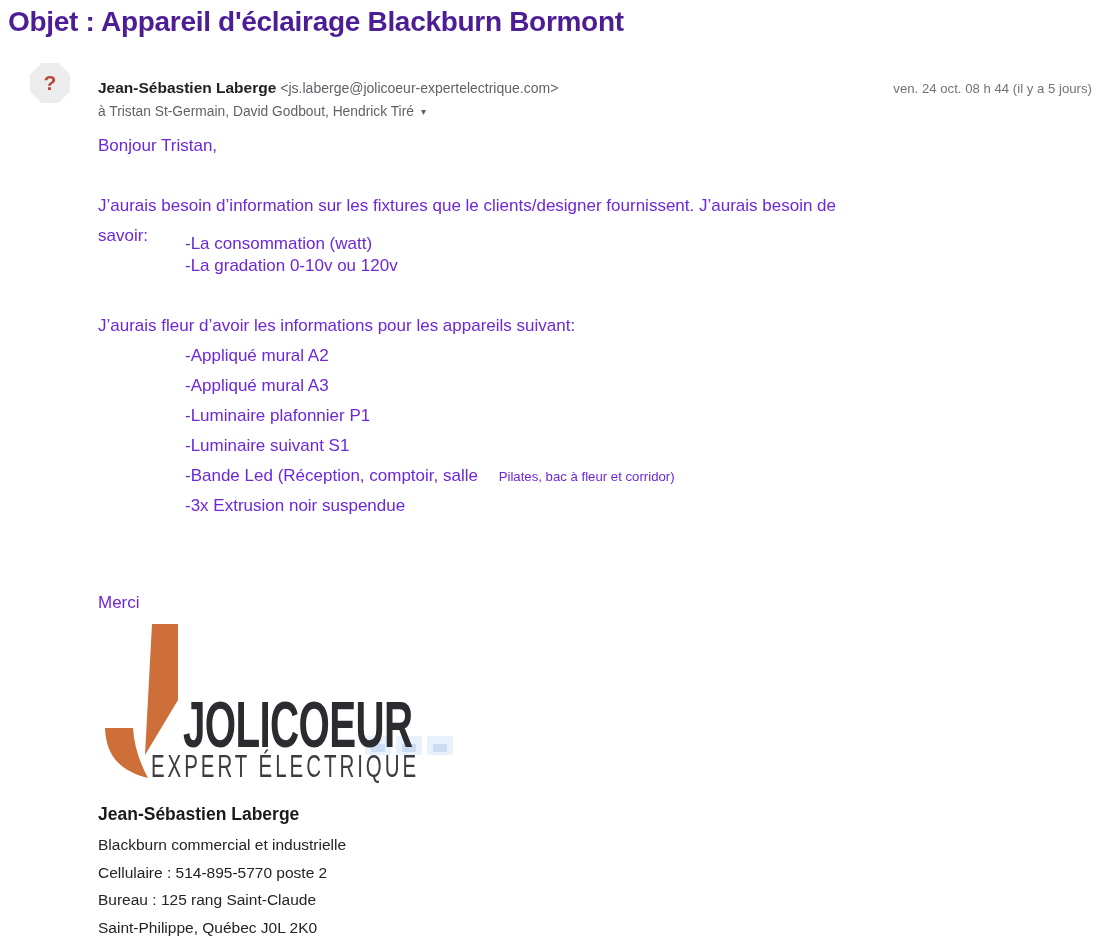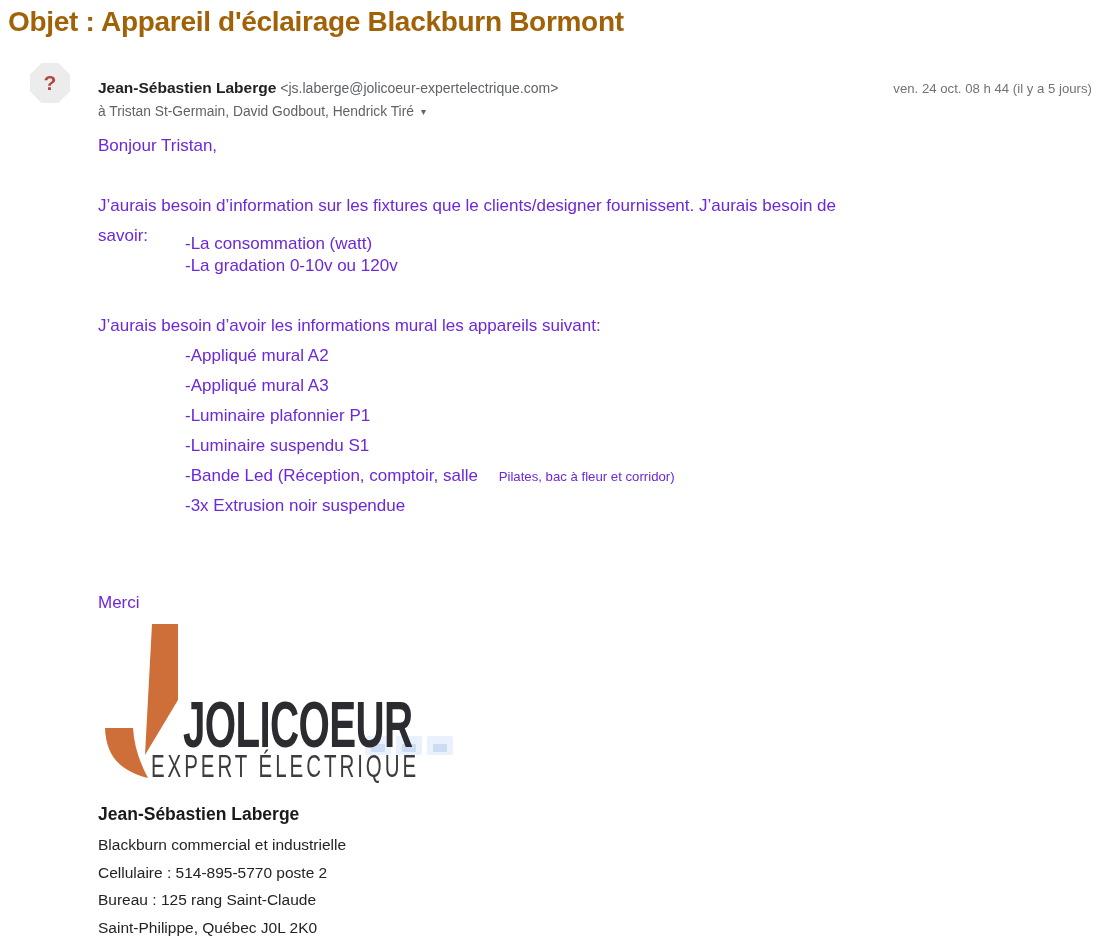--- a/index.html
+++ b/index.html
@@ -7,21 +7,21 @@
   .page {
     position:relative;
     width:1101px; height:941px;
     background:#ffffff;
     font-family:"Liberation Sans", sans-serif;
     overflow:hidden;
   }
   .page-title {
     position:absolute; left:8px; top:6px;
     font-size:28px; font-weight:600; letter-spacing:-0.3px;
-    color:#a16207; white-space:nowrap;
+    color:#4c1d95; white-space:nowrap;
   }
   
   .avatar {
     position:absolute; left:30px; top:63px;
     width:40px; height:40px;
     background:#ececec;
     clip-path:polygon(29% 0%, 71% 0%, 100% 29%, 100% 71%, 71% 100%, 29% 100%, 0% 71%, 0% 29%);
     display:flex; align-items:center; justify-content:center;
     font-size:21px; font-weight:700; color:#b5473f;
     cursor:default;
@@ -104,25 +104,25 @@
 
   <div class="email-date">ven. 24 oct. 08 h 44 (il y a 5 jours)</div>
 
   <div class="email-body" id="email-body">
       <div class="body-line"><span>Bonjour Tristan,</span></div>
       <div class="body-line">&nbsp;</div>
       <div class="body-line"><span>J’aurais besoin d’information sur les fixtures que le clients/designer fournissent. J’aurais besoin de</span></div>
       <div class="body-line"><span>savoir:</span><span class="col2">-La consommation (watt)</span></div>
       <div class="body-line indent"><span>-La gradation 0-10v ou 120v</span></div>
       <div class="body-line">&nbsp;</div>
-      <div class="body-line"><span>J’aurais besoin d’avoir les informations mural les appareils suivant:</span></div>
+      <div class="body-line"><span>J’aurais fleur d’avoir les informations pour les appareils suivant:</span></div>
       <div class="body-line indent"><span>-Appliqué mural A2</span></div>
       <div class="body-line indent"><span>-Appliqué mural A3</span></div>
       <div class="body-line indent"><span>-Luminaire plafonnier P1</span></div>
-      <div class="body-line indent"><span>-Luminaire suspendu S1</span></div>
+      <div class="body-line indent"><span>-Luminaire suivant S1</span></div>
       <div class="body-line indent"><span>-Bande Led (Réception, comptoir, salle </span><span class="small-inline">Pilates, bac à fleur et corridor)</span></div>
       <div class="body-line indent"><span>-3x Extrusion noir suspendue</span></div>
       <div class="body-line">&nbsp;</div>
       <div class="body-line">&nbsp;</div>
       <div class="body-line merci"><span>Merci</span></div>
     </div>
 
   <div class="wm-tiles">
     <div class="wm-tile">
         <div class="wm-tile-inner"></div>

